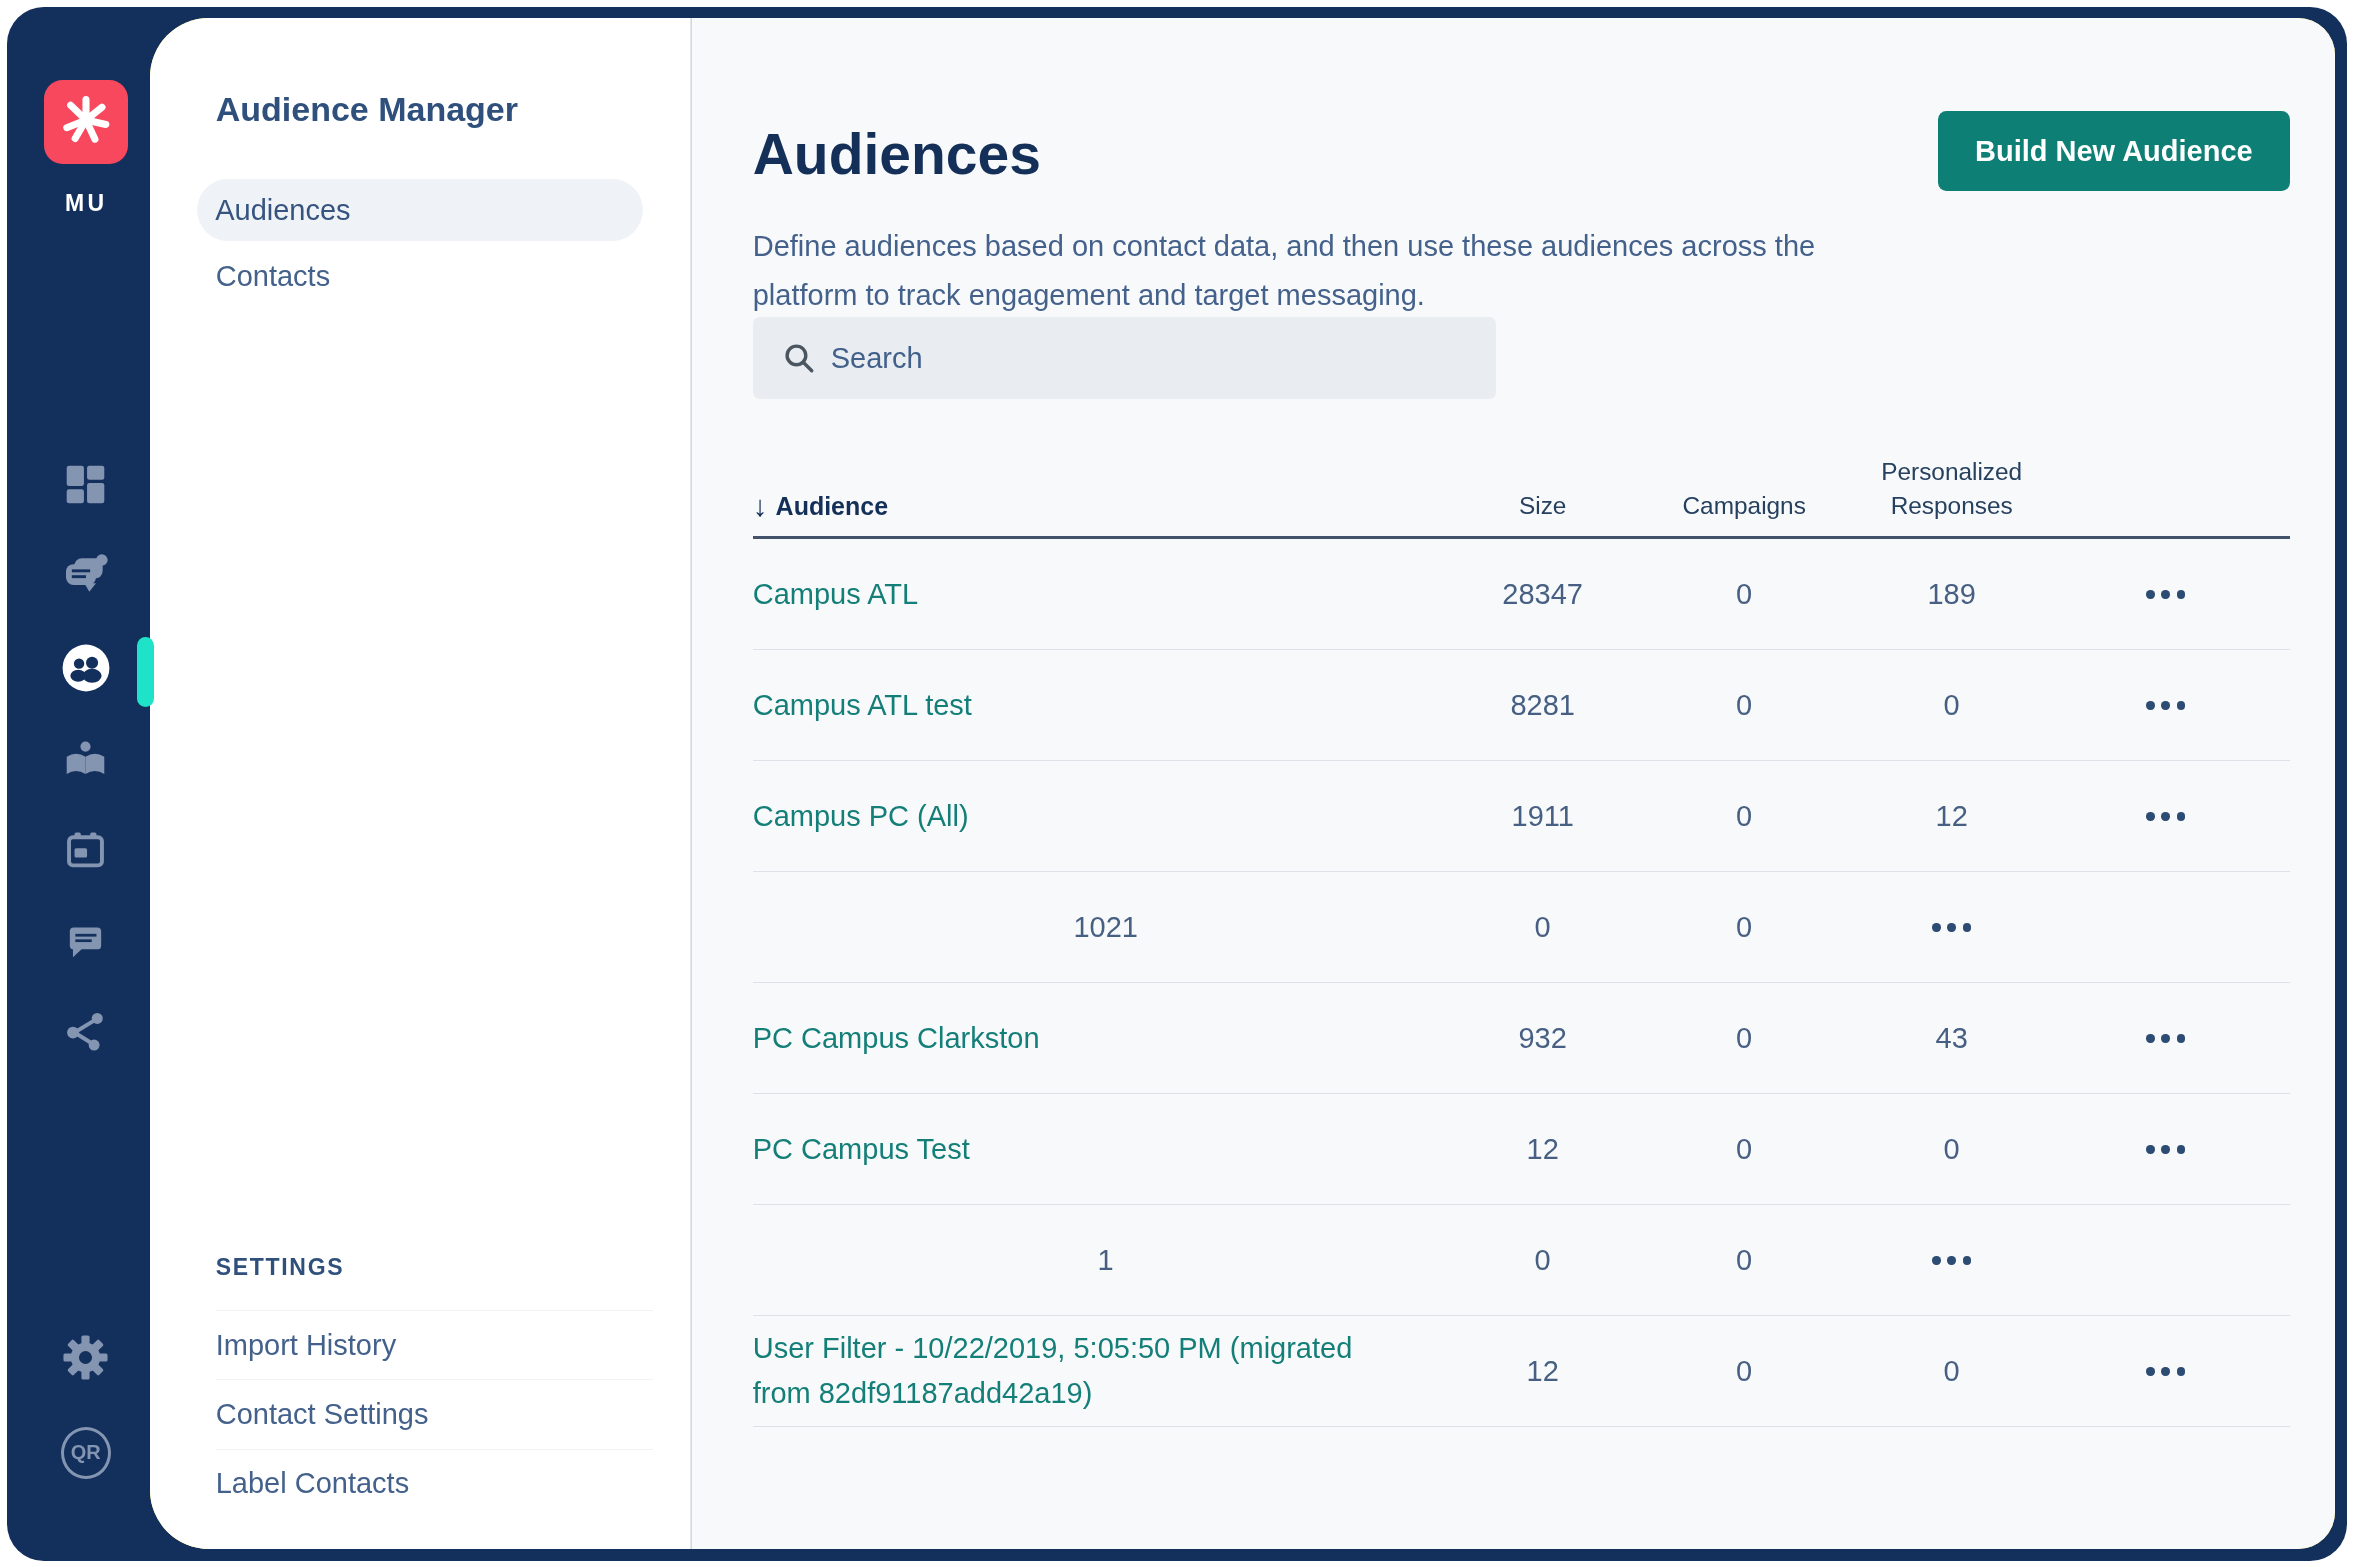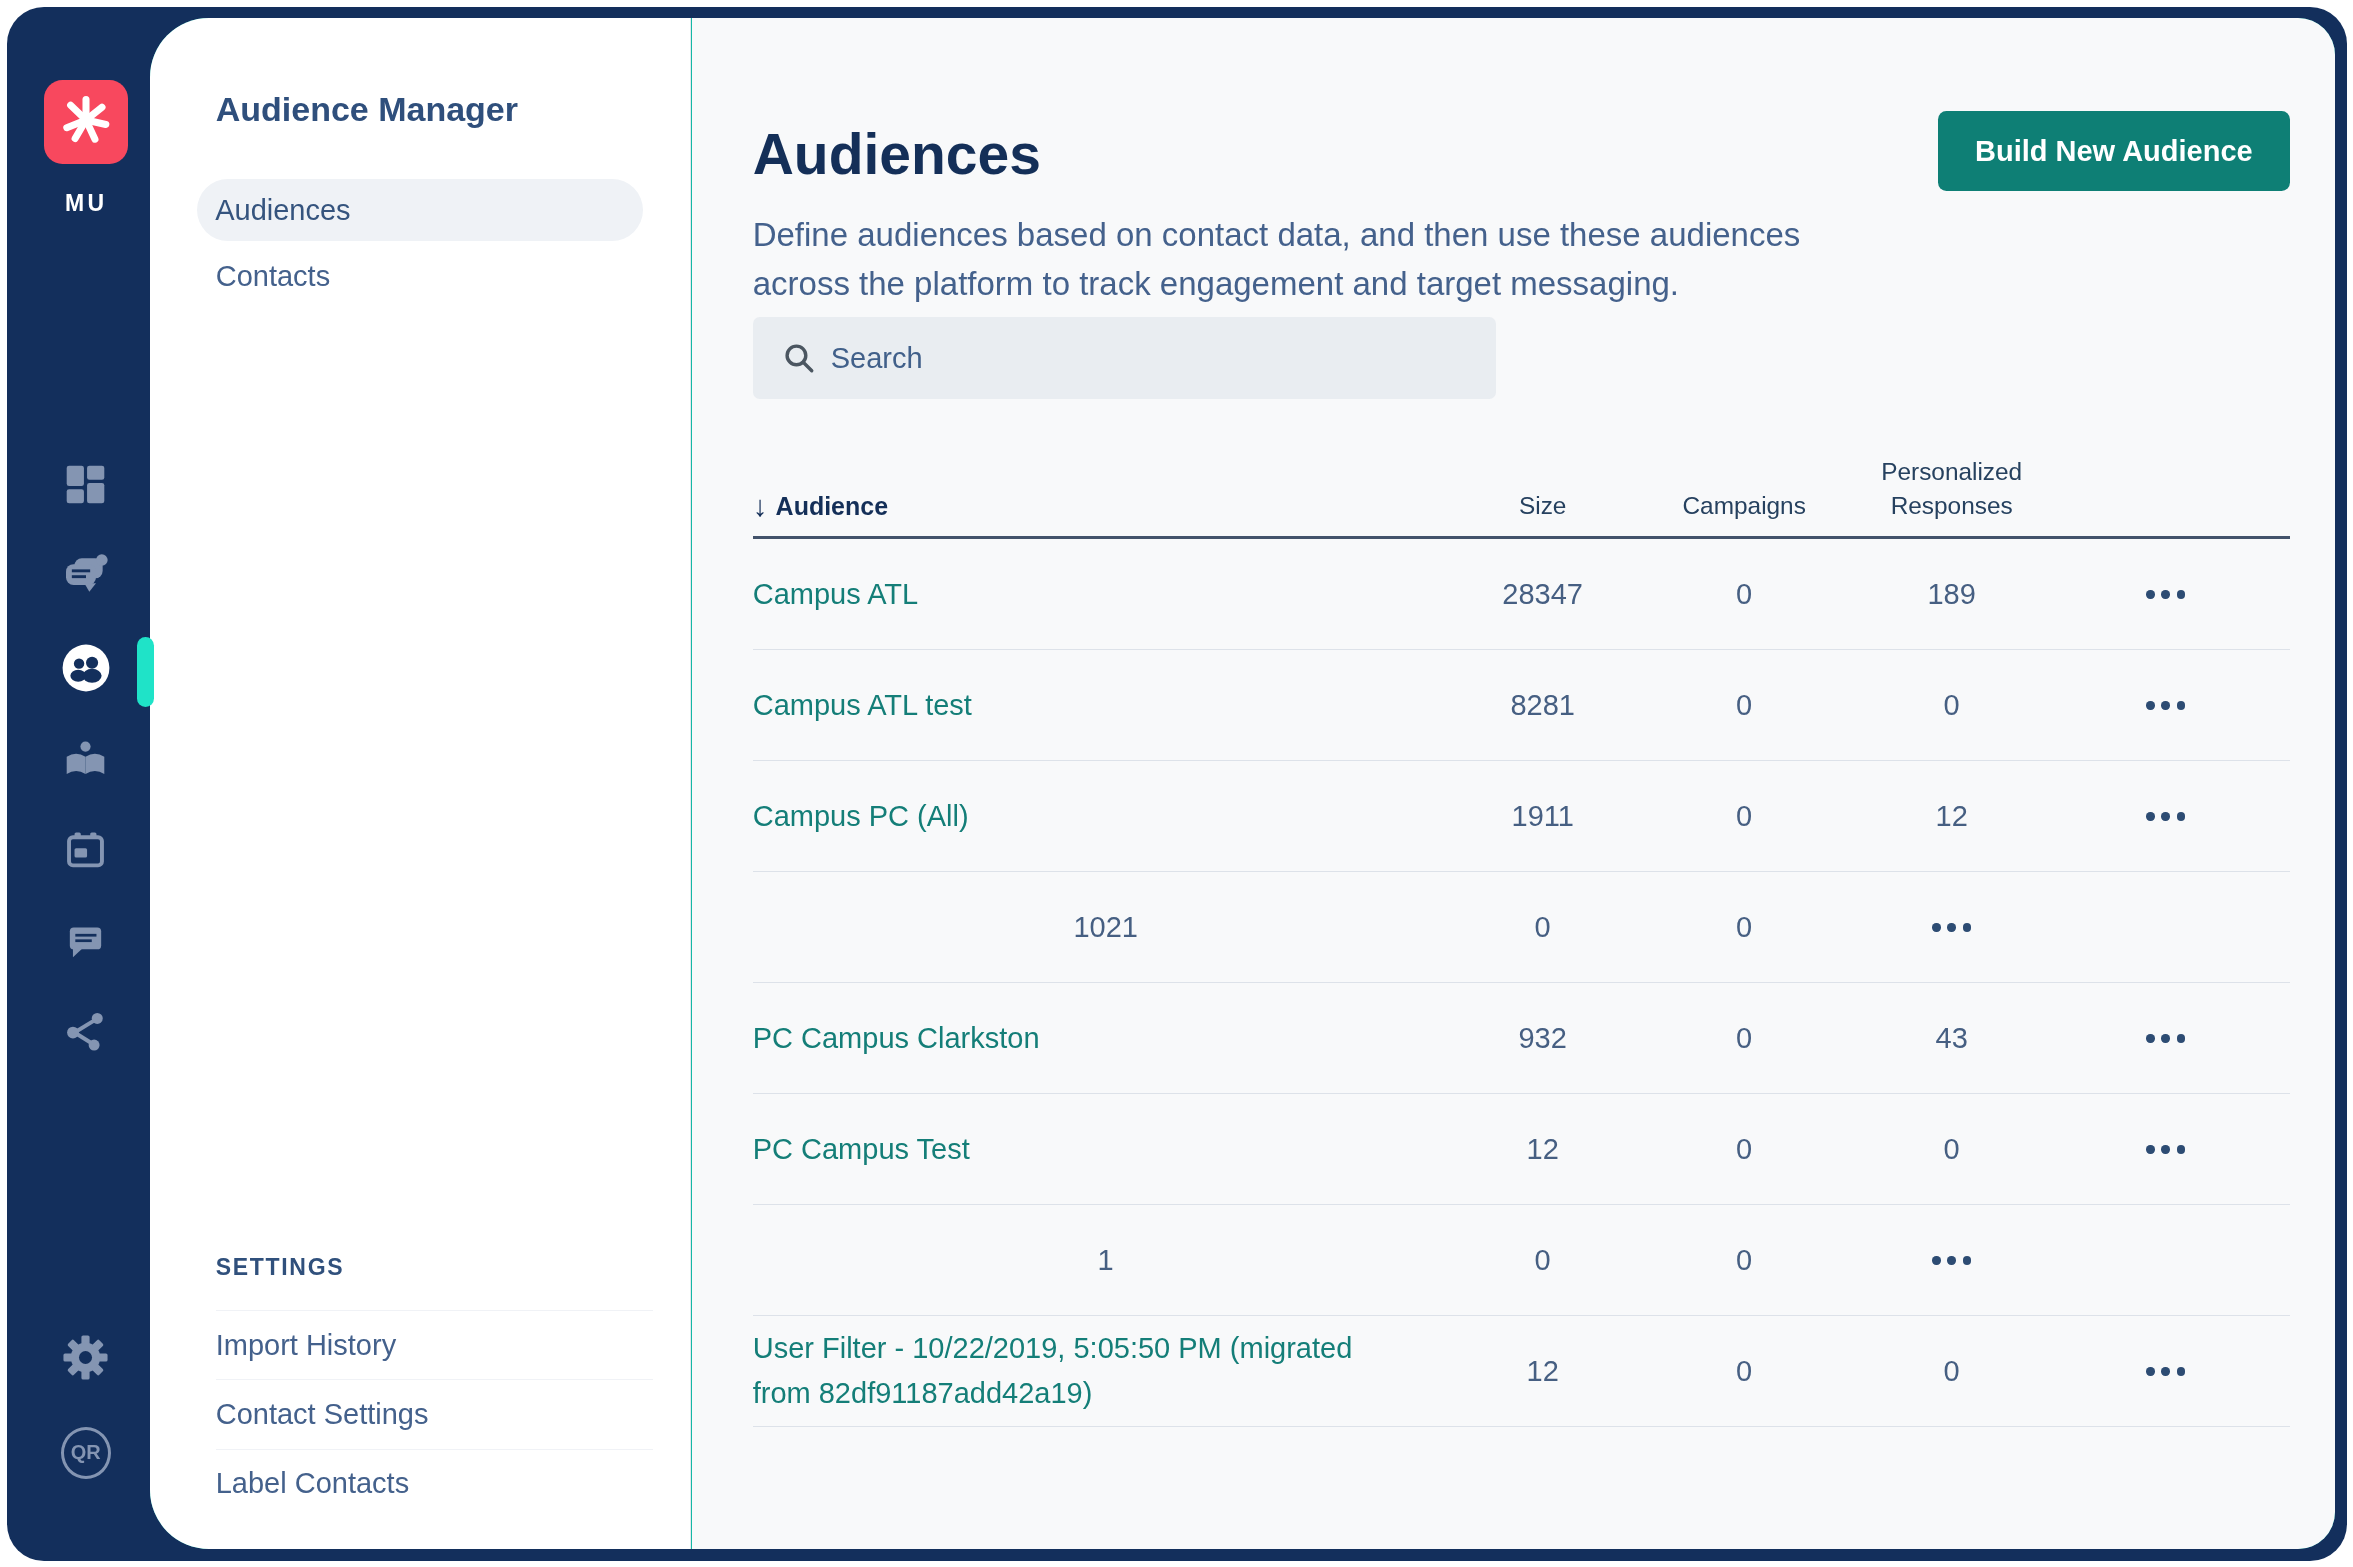--- a/index.html
+++ b/index.html
@@ -15,21 +15,21 @@
   .rail { position:absolute; left:12px; top:0; width:143px; height:100%; }
   .logo { position:absolute; left:25px; top:73px; width:84px; height:84px;
     background:#f8485e; border-radius:18.5px; display:flex; align-items:center; justify-content:center; cursor:pointer; }
   .brand-initials { position:absolute; left:0; top:183px; width:135px; text-align:center;
     color:#ffffff; font-size:23px; font-weight:bold; letter-spacing:3.4px; }
   .rail-icon { position:absolute; left:42px; width:50px; height:50px; display:flex;
     align-items:center; justify-content:center; cursor:pointer; }
 
   
   .card { position:absolute; left:143px; top:11.8px; width:2185px; height:1531px;
-    border-radius:59px 37px 37px 59px; background:#14b8a6; overflow:hidden; }
+    border-radius:59px 37px 37px 59px; background:#fde047; overflow:hidden; }
   .nav { position:absolute; left:0; top:0; width:541px; height:100%;
     background:#ffffff; border-right:0.8px solid #e4e7ec; }
   .nav-title { position:absolute; left:66px; top:72px; font-size:34px; font-weight:bold; color:#2f4f7c; }
   .nav-pill { position:absolute; left:47px; top:161px; width:446px; height:62px;
     background:#eff2f6; border-radius:31px; display:flex; align-items:center; cursor:pointer; }
   .nav-pill-label { margin-left:18.5px; font-size:29px; color:#35547e; }
   .nav-item-plain { position:absolute; left:66px; top:240px; height:37px; line-height:37px;
     font-size:29px; color:#44618c; cursor:pointer; }
 
   .settings { position:absolute; left:66px; right:37px; bottom:44px; }
@@ -39,21 +39,21 @@
     border-bottom:0.8px solid #f0f2f6; cursor:pointer; }
   .settings-item:last-child { border-bottom:none; padding-bottom:5px; }
 
   
   .active-indicator { position:absolute; left:130px; top:630px; width:17.7px; height:70px;
     background:#1fe3c8; border-radius:9.2px; z-index:5; }
 
   
   .main { position:absolute; left:542px; top:0; right:0; bottom:0; background:#f8f9fa; }
   .page-title { position:absolute; left:61px; top:103px; font-size:57px; font-weight:bold; color:#142f58; }
-  .page-desc { position:absolute; left:61px; top:192px; width:1093px; font-size:33px;
+  .page-desc { position:absolute; left:61px; top:204px; width:1093px; font-size:29px;
     line-height:49px; color:#44618c; }
   .build-btn { position:absolute; right:45px; top:93px; height:80px; padding:8px 37px;
     background:#0e7f75; border:none; border-radius:8.4px; color:#ffffff;
     font-size:29px; font-weight:bold; font-family:inherit; cursor:pointer; }
 
   .search-box { position:absolute; left:61px; top:299px; width:743px; height:82px;
     background:#e9edf1; border-radius:6.7px; display:flex; align-items:center; }
   .search-box svg { margin-left:29px; flex:none; }
   .search-input { flex:1; height:100%; margin-left:15px; border:none; outline:none;
     background:transparent; font-size:29px; color:#35547e; font-family:inherit; }

